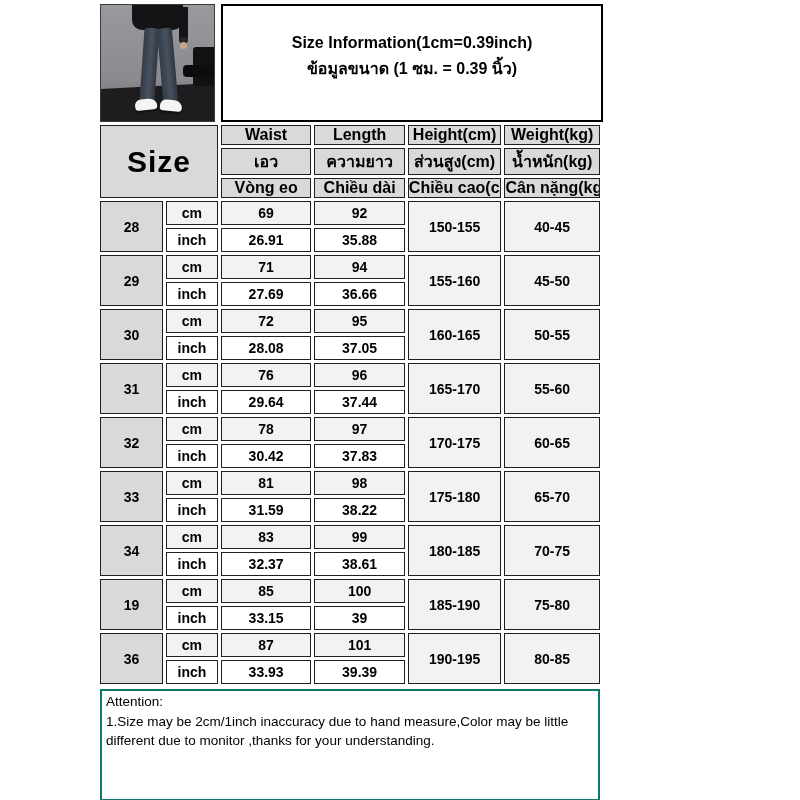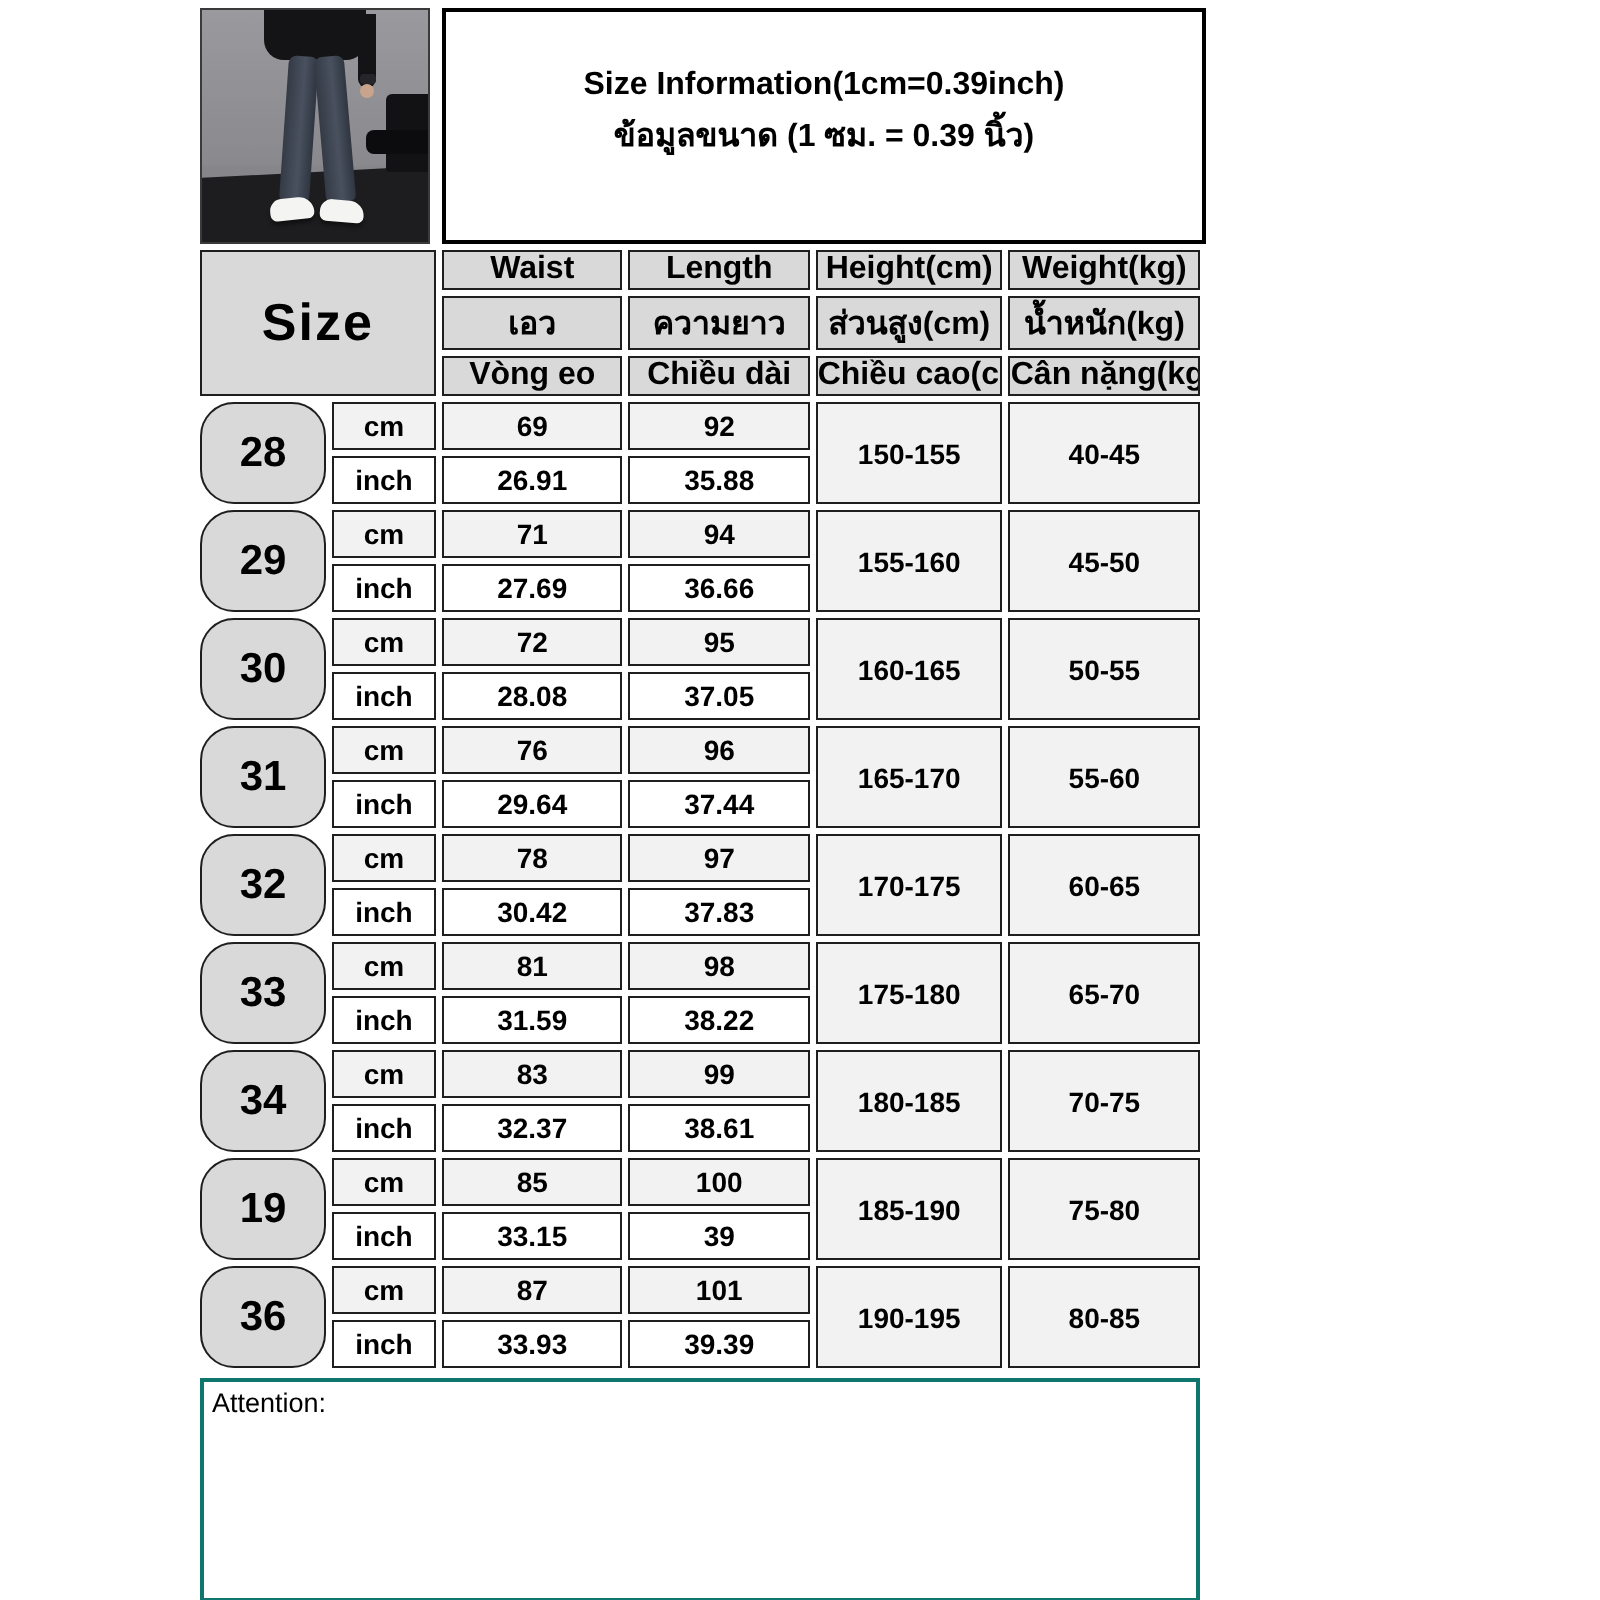--- a/index.html
+++ b/index.html
@@ -58,22 +58,22 @@
   }
   .size-table col.c1{width:62px}.size-table col.c2{width:51px}
   .size-table col.c3{width:89px}.size-table col.c4{width:89px}
   .size-table col.c5{width:92px}.size-table col.c6{width:94px}
   .size-table th, .size-table td {
     border:1px solid #1f1f1f; text-align:center; vertical-align:middle;
     font-weight:bold; padding:0; overflow:hidden; white-space:nowrap;
   }
   .size-table th { background:#d9d9d9; height:17px; font-size:16px; }
   .size-table td { height:24px; font-size:14px; background:#fff; }
-  td.cell-size { background:#d9d9d9; font-size:21px;border-radius:17px; }
-  th.cell-size-big { font-size:26px; letter-spacing:1px; }
+  td.cell-size { background:#d9d9d9; font-size:14px; }
+  th.cell-size-big { font-size:30px; letter-spacing:1px; }
   .bg-light { background:#f2f2f2 !important; }
 
   
   .attention {
     margin:2px 3px 0; border:2px solid #0f766e; height:112px;
     padding:1px 4px; font-size:13.5px; font-weight:normal; line-height:1.45;
     background:#fff;
   }
 </style>
 </head>
@@ -256,16 +256,17 @@
       <tr>
         <td>inch</td>
         <td>33.93</td>
         <td>39.39</td>
       </tr>
     </tbody>
       </table>
 
     <div class="attention">
       <div>Attention:</div>
+      <div>1.Size may be 2cm/1inch inaccuracy due to hand measure,Color may be little different due to monitor ,thanks for your understanding.</div>
     </div>
 
   </div>
 </div>
 
 </body></html>

